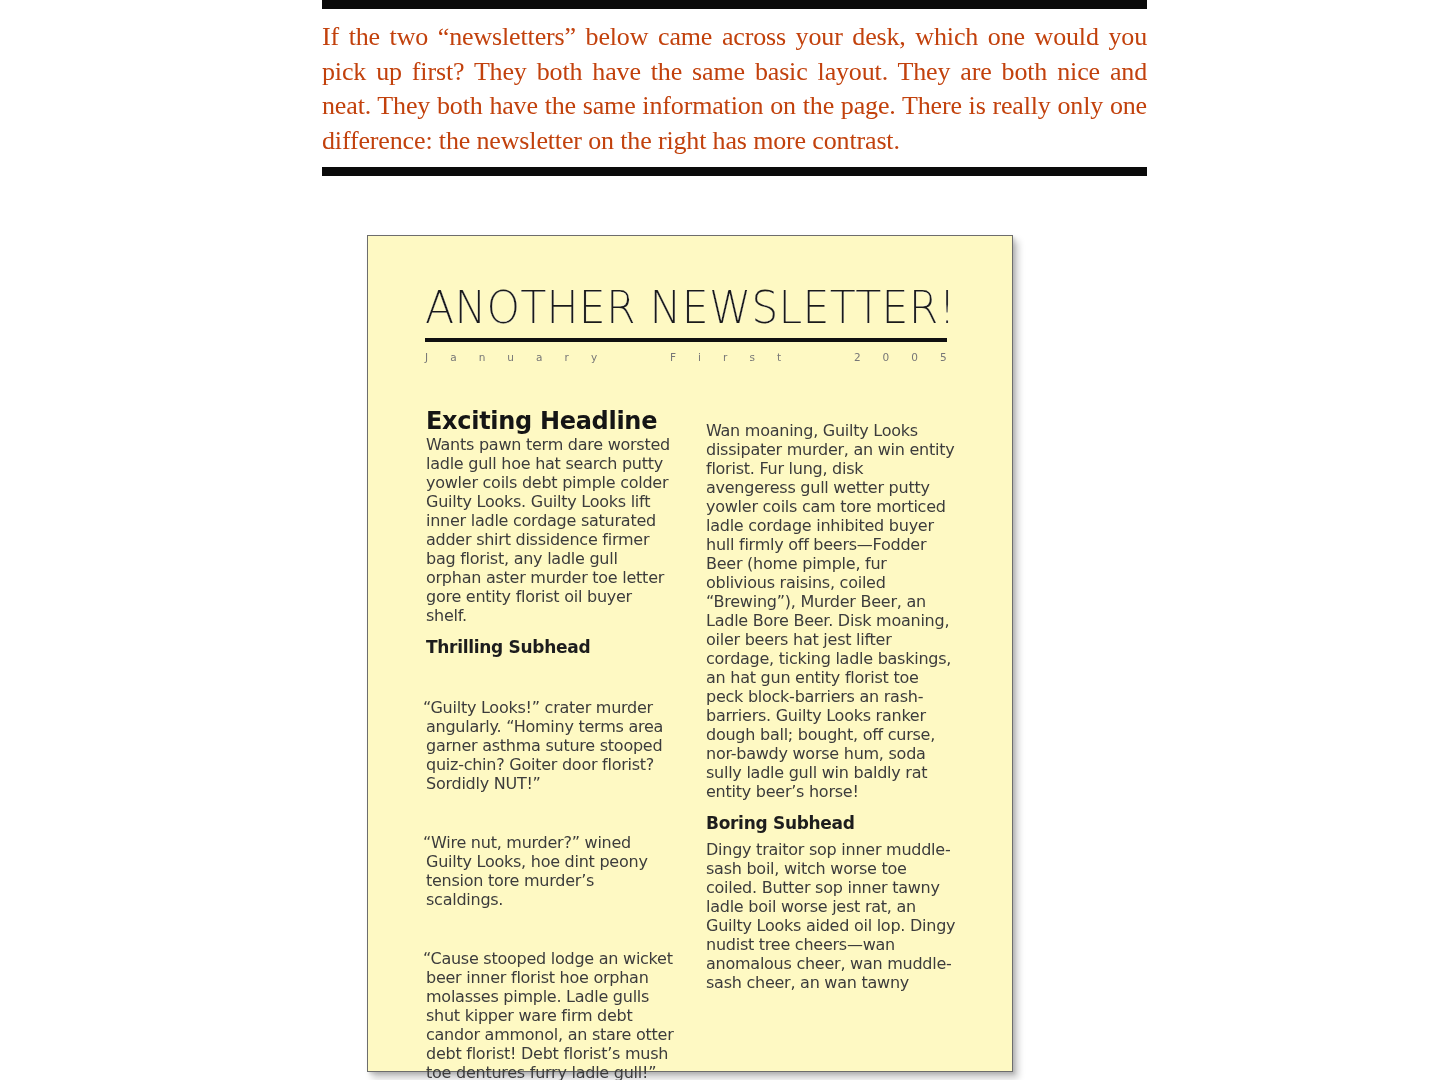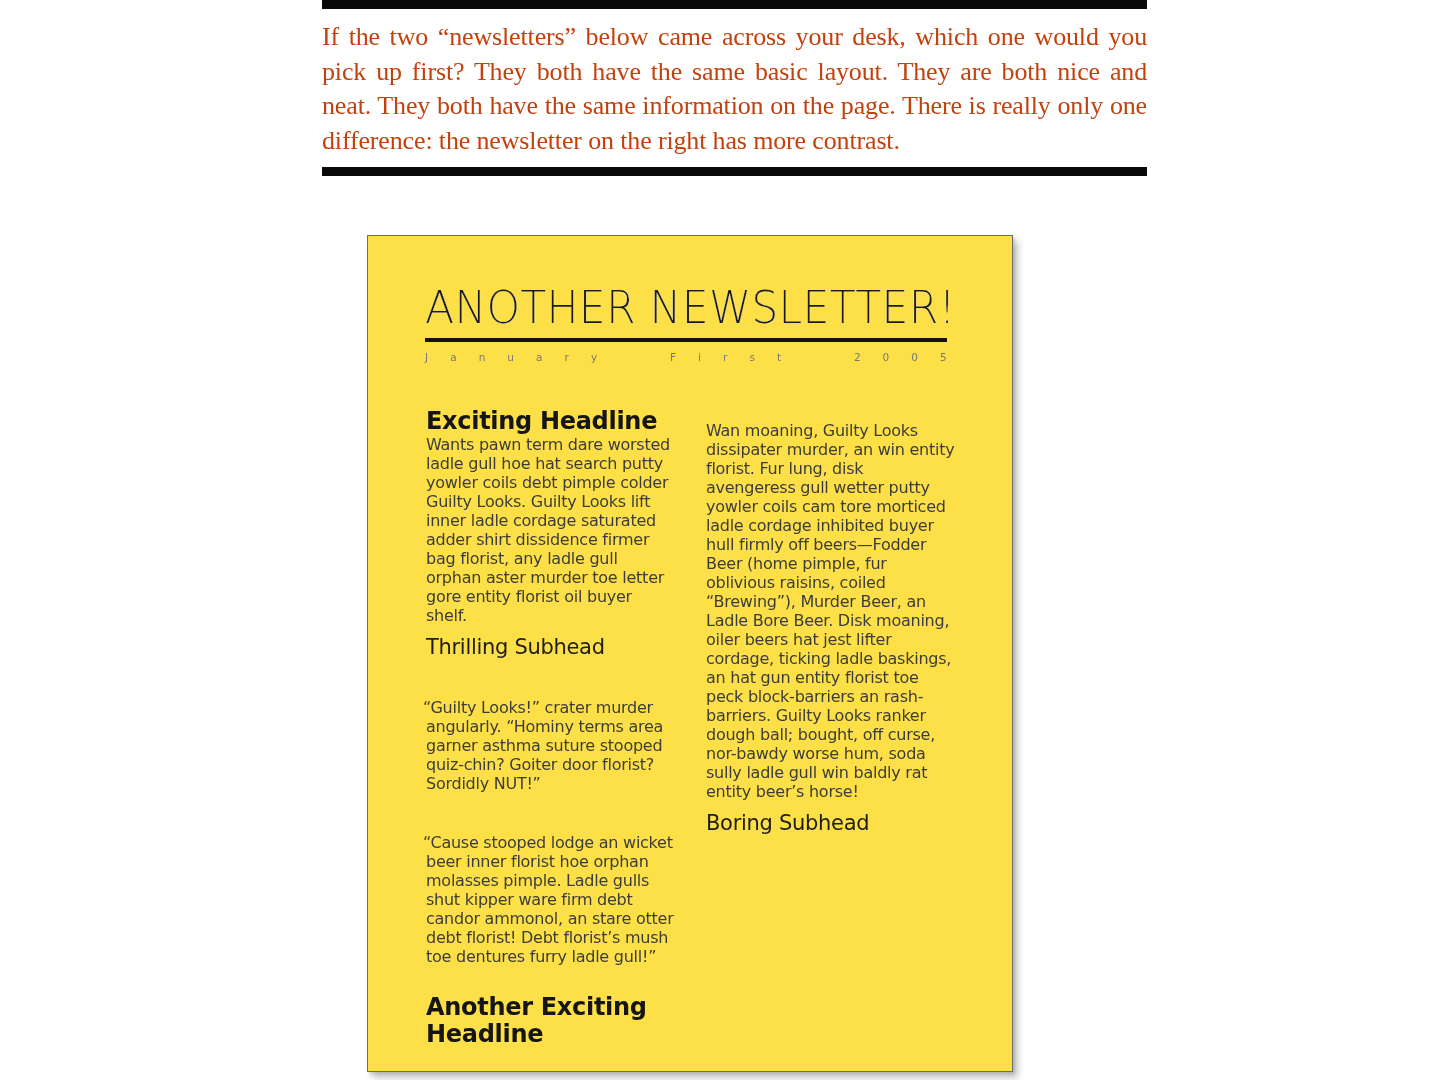--- a/index.html
+++ b/index.html
@@ -20,21 +20,21 @@
     margin: 11px 0 0 0; text-align: justify; text-align-last: left;
     letter-spacing: -0.15px;
   }
   .rule-bottom {
     position: absolute; left: 322px; top: 167px; width: 825px;
     height: 9px; background: #0a0a0a;
   }
 
   .page {
     position: absolute; left: 367px; top: 235px; width: 644px; height: 835px;
-    background: #fde047; border: 1.5px solid #6d6d6d;
+    background: #fef9c3; border: 1.5px solid #6d6d6d;
     box-shadow: 5px 6px 7px rgba(0,0,0,0.22), 2px 2px 3px rgba(0,0,0,0.12);
   }
   .masthead {
     position: absolute; left: 57px; top: 46px; width: 522px;
   }
   .nl-title {
     font-family: "DejaVu Sans", sans-serif; font-weight: 200;
     font-size: 44px; letter-spacing: 0.2px; color: #1a1a1a;
     white-space: nowrap; line-height: 52px;
     transform: scaleX(0.97); transform-origin: left;
@@ -54,22 +54,22 @@
     position: absolute; font-family: "DejaVu Sans", sans-serif; color: #3a3a3a;
   }
   .col-left { left: 58px; top: 172px; width: 250px; }
   .col-right { left: 338px; top: 185px; width: 250px; }
   .hl {
     font-family: "DejaVu Sans", sans-serif; font-weight: bold;
     font-size: 24px; line-height: 27px; color: #151515; letter-spacing: -0.3px;
     margin: 0;
   }
   .sub {
-    font-family: "DejaVu Sans", sans-serif; font-weight: normal;
-    font-size: 21px; line-height: 21px; color: #1d1d1d; letter-spacing: -0.3px;
+    font-family: "DejaVu Sans", sans-serif; font-weight: bold;
+    font-size: 17px; line-height: 21px; color: #1d1d1d; letter-spacing: -0.3px;
     margin: 0;
   }
   .p {
     font-size: 16px; line-height: 19px; color: #3c3c3c; margin: 0;
     letter-spacing: -0.25px;
   }
   .p.hang { text-indent: -3px; margin-top: 40px; }
   .gap-s { margin-top: 6px; }
   .gap-m { margin-top: 12px; }
   .gap-l { margin-top: 28px; }
@@ -110,23 +110,25 @@
         <span>5</span>
       </div>
   </div>
 
   <div class="col col-left">
     <h2 class="hl">Exciting Headline</h2>
     <p class="p">Wants pawn term dare worsted ladle gull hoe hat search putty yowler coils debt pimple colder Guilty Looks. Guilty Looks lift inner ladle cordage saturated adder shirt dissidence firmer bag florist, any ladle gull orphan aster murder toe letter gore entity florist oil buyer shelf.</p>
 
     <h3 class="sub gap-m">Thrilling Subhead</h3>
     <p class="p hang">“Guilty Looks!” crater murder angularly. “Hominy terms area garner asthma suture stooped quiz-chin? Goiter door florist? Sordidly NUT!”</p>
+    <p class="p hang gap-s">“Wire nut, murder?” wined Guilty Looks, hoe dint peony tension tore murder’s scaldings.</p>
     <p class="p hang gap-s">“Cause stooped lodge an wicket beer inner florist hoe orphan molasses pimple. Ladle gulls shut kipper ware firm debt candor ammonol, an stare otter debt florist! Debt florist’s mush toe dentures furry ladle gull!”</p>
 
     <h2 class="hl gap-l">Another Exciting Headline</h2>
   </div>
 
   <div class="col col-right">
     <p class="p">Wan moaning, Guilty Looks dissipater murder, an win entity florist. Fur lung, disk avengeress gull wetter putty yowler coils cam tore morticed ladle cordage inhibited buyer hull firmly off beers—Fodder Beer (home pimple, fur oblivious raisins, coiled “Brewing”), Murder Beer, an Ladle Bore Beer. Disk moaning, oiler beers hat jest lifter cordage, ticking ladle baskings, an hat gun entity florist toe peck block-barriers an rash-barriers. Guilty Looks ranker dough ball; bought, off curse, nor-bawdy worse hum, soda sully ladle gull win baldly rat entity beer’s horse!</p>
 
     <h3 class="sub gap-m">Boring Subhead</h3>
+    <p class="p gap-s">Dingy traitor sop inner muddle-sash boil, witch worse toe coiled. Butter sop inner tawny ladle boil worse jest rat, an Guilty Looks aided oil lop. Dingy nudist tree cheers—wan anomalous cheer, wan muddle-sash cheer, an wan tawny</p>
   </div>
 </div>
 
 </body></html>

